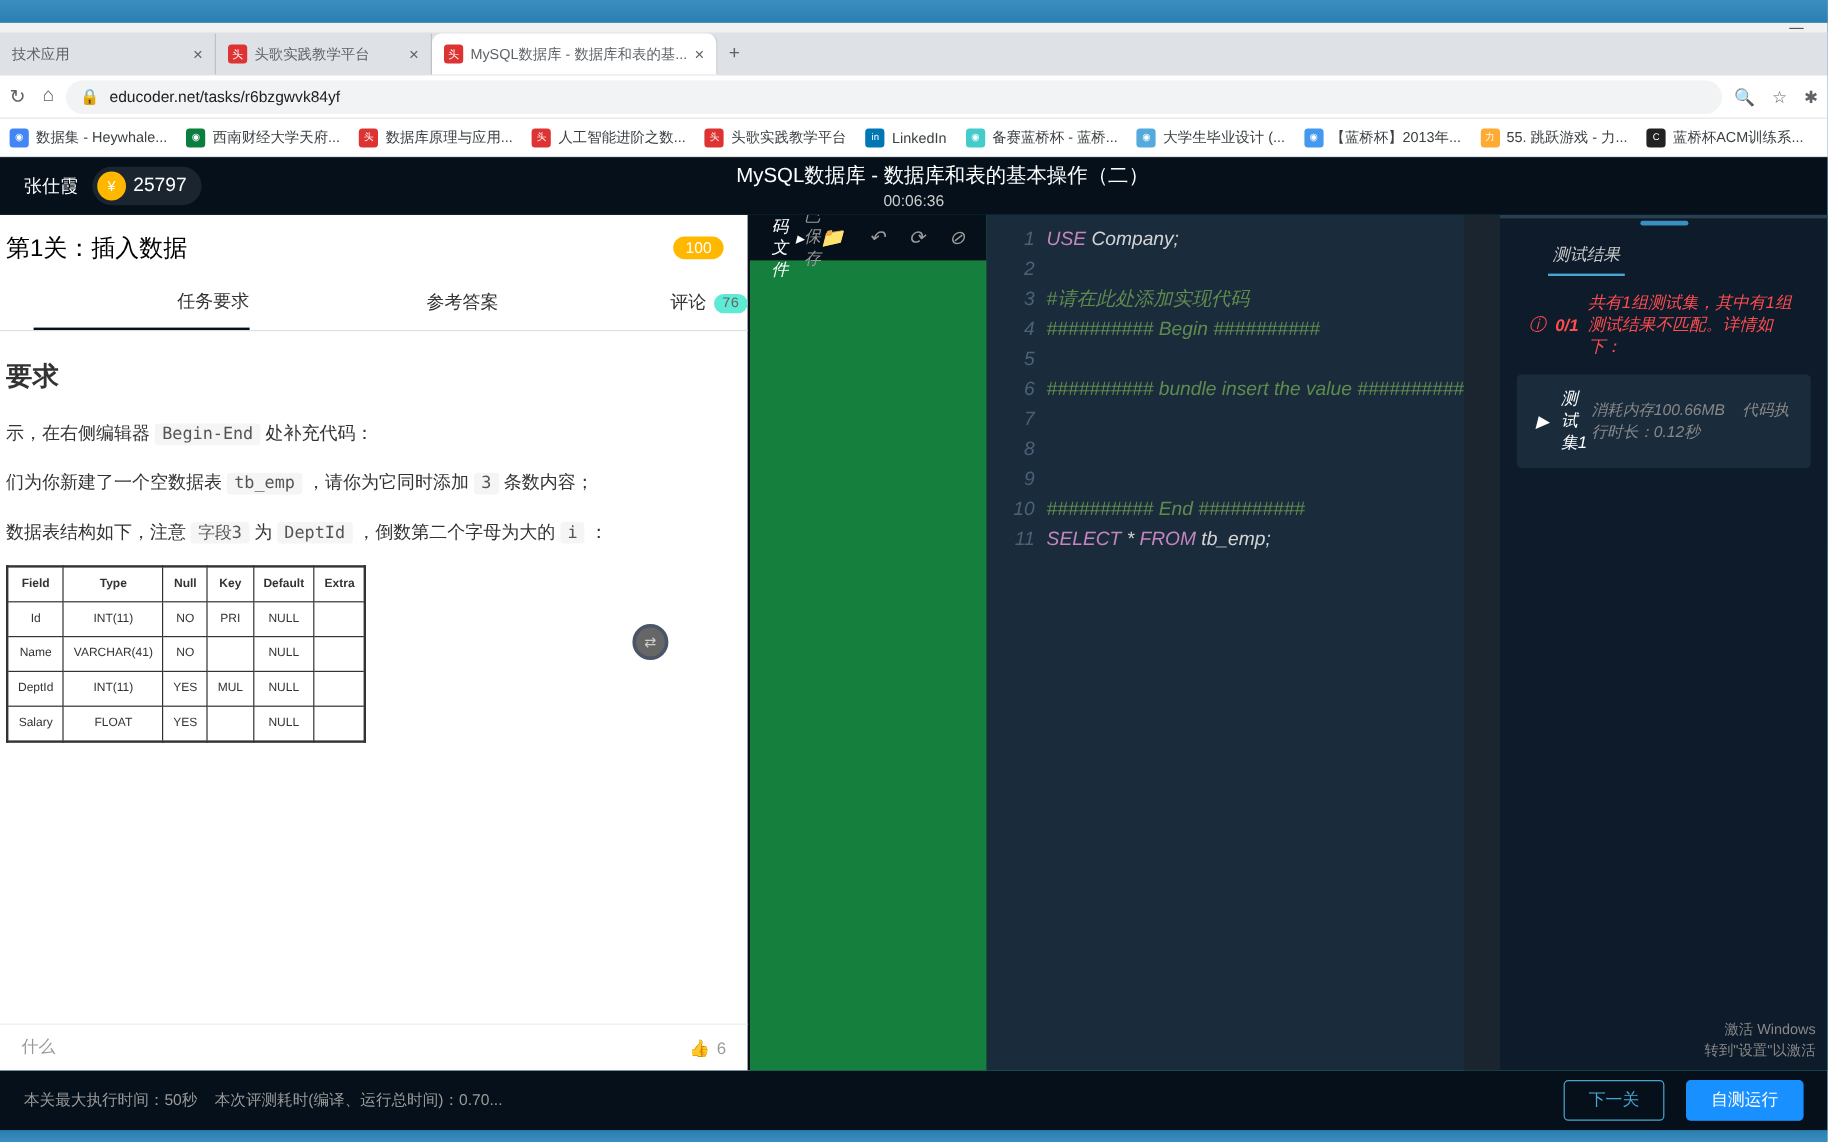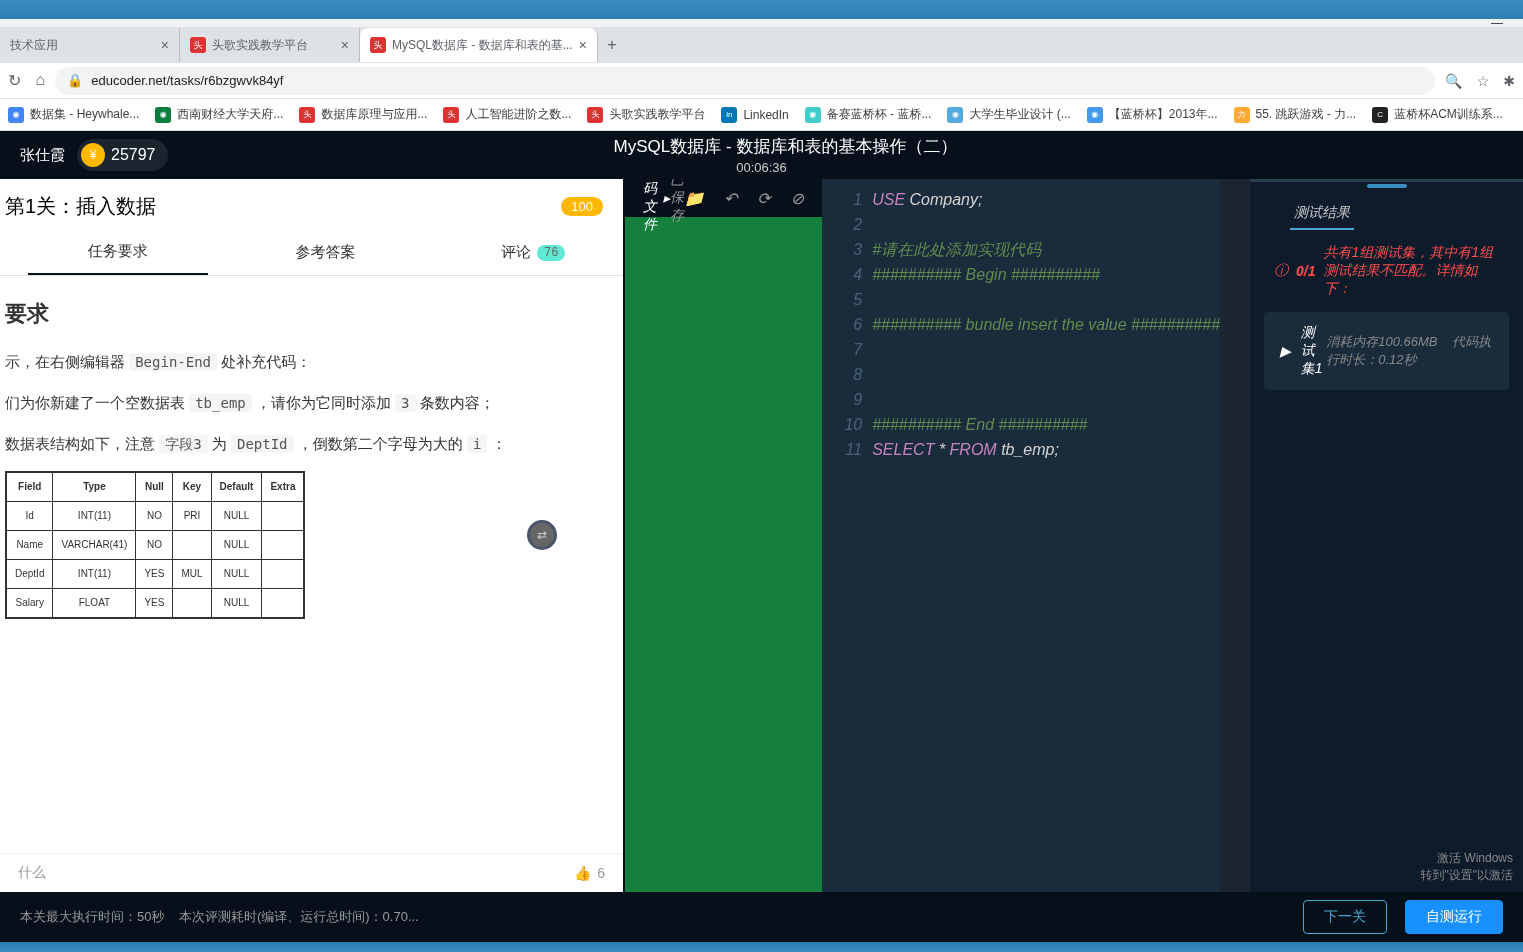--- a/index.html
+++ b/index.html
@@ -36,21 +36,21 @@
 .app-title { font-size: 17px; margin-left: 48px; }
 .app-timer { font-size: 13px; margin-top: 2px; color: #ccc; }
 
 .main-area { display: flex; height: calc(952px - 19px - 8px - 36px - 36px - 32px - 48px - 60px); }
 
 .left-panel { width: 625px; background: #fff; display: flex; flex-direction: column; border-right: 2px solid #05101a; }
 .level-header { display: flex; align-items: center; justify-content: space-between; padding: 14px 20px 10px 5px; }
 .level-title { font-size: 20px; font-weight: 500; }
 .score-badge { background: #ffb700; color: #fff; border-radius: 12px; padding: 2px 10px; font-size: 13px; }
 .left-tabs { display: flex; border-bottom: 1px solid #e0e0e0; }
-.left-tab { flex: 1; text-align: center; padding: 12px 0; font-size: 15px; color: #333; cursor: pointer; display: flex; align-items: center; justify-content: center; gap: 6px; margin-left: 28px; }
+.left-tab { flex: 1; text-align: center; padding: 12px 0; font-size: 15px; color: #333; cursor: pointer; display: flex; align-items: center; justify-content: flex-end; gap: 6px; margin-left: 28px; }
 .left-tab.active { border-bottom: 2px solid #05101a; font-weight: 500; }
 .tab-count { background: #5eead4; border-radius: 10px; padding: 1px 7px; font-size: 12px; color: #666; font-family: Liberation Mono, monospace; }
 .left-content { flex: 1; padding: 18px 14px 18px 5px; overflow: auto; font-size: 15px; line-height: 1.8; color: #333; }
 .left-content h2 { font-size: 22px; margin-bottom: 14px; }
 .left-content p { margin-bottom: 14px; }
 .code-inline { background: #f5f5f5; padding: 1px 6px; border-radius: 3px; font-family: monospace; color: #555; font-size: 14px; }
 .schema-table { border-collapse: collapse; margin-top: 10px; width: 290px; border: 2px solid #333; }
 .schema-table th, .schema-table td { border: 1px solid #333; padding: 5px 8px; font-size: 10px; text-align: center; }
 .left-footer { display: flex; align-items: center; justify-content: space-between; padding: 10px 18px; border-top: 1px solid #eee; font-size: 14px; color: #999; }
 .like-btn { display: flex; align-items: center; gap: 5px; color: #999; }

